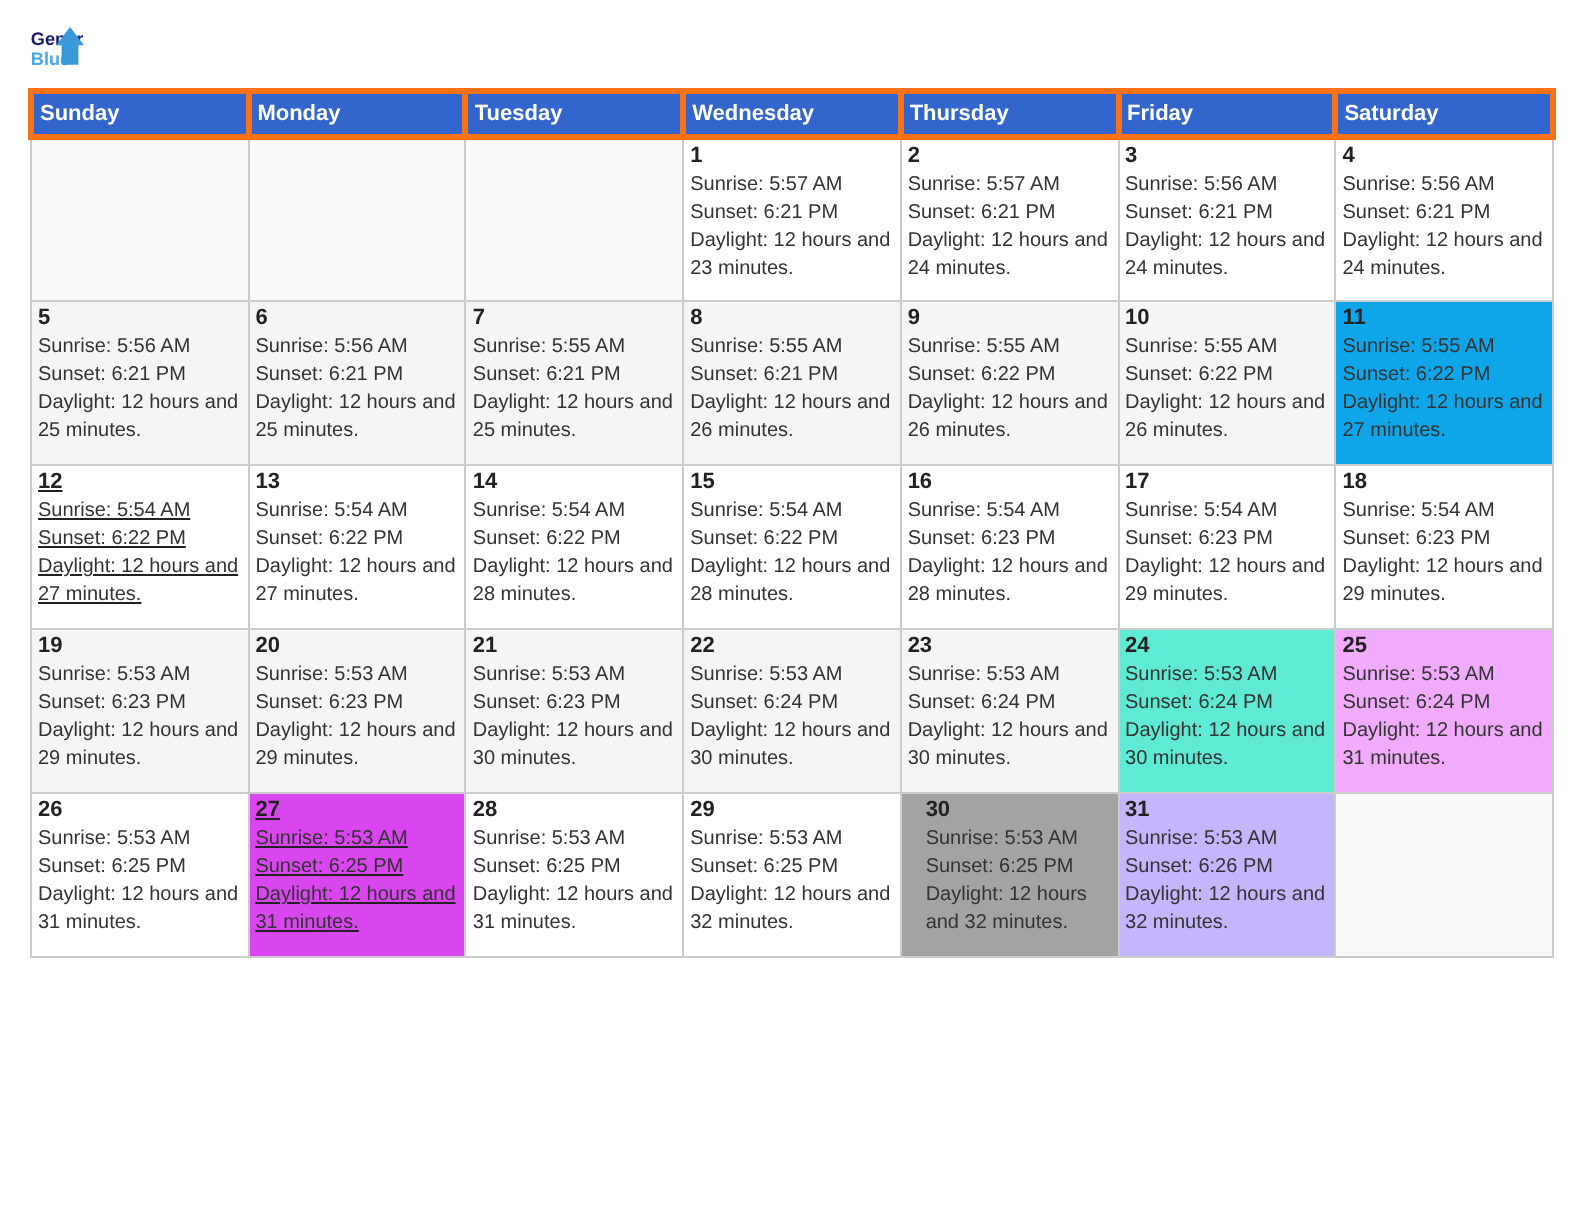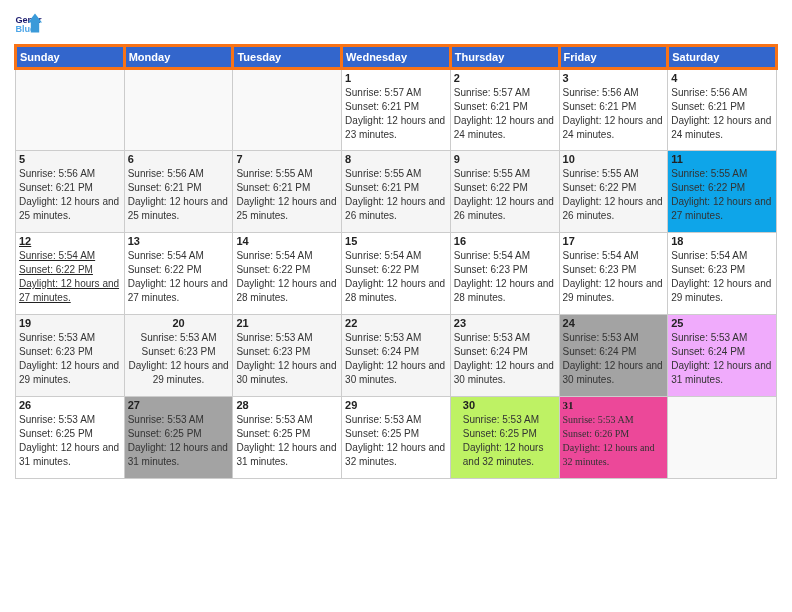--- a/index.html
+++ b/index.html
@@ -209,67 +209,67 @@
           <td style="background: rgb(255, 255, 255);">
             <span class="day-number">18</span>
             <div class="day-info">Sunrise: 5:54 AM<br>Sunset: 6:23 PM<br>Daylight: 12 hours and 29 minutes.</div>
           </td>
         </tr>
         <tr>
           <td style="background: rgb(245, 245, 245);">
             <span class="day-number">19</span>
             <div class="day-info">Sunrise: 5:53 AM<br>Sunset: 6:23 PM<br>Daylight: 12 hours and 29 minutes.</div>
           </td>
-          <td style="background: rgb(245, 245, 245); text-align: center;">
+          <td style="background: rgb(245, 245, 245);">
             <span class="day-number">20</span>
             <div class="day-info">Sunrise: 5:53 AM<br>Sunset: 6:23 PM<br>Daylight: 12 hours and 29 minutes.</div>
           </td>
           <td style="background: rgb(245, 245, 245);">
             <span class="day-number">21</span>
             <div class="day-info">Sunrise: 5:53 AM<br>Sunset: 6:23 PM<br>Daylight: 12 hours and 30 minutes.</div>
           </td>
           <td style="background: rgb(245, 245, 245);">
             <span class="day-number">22</span>
             <div class="day-info">Sunrise: 5:53 AM<br>Sunset: 6:24 PM<br>Daylight: 12 hours and 30 minutes.</div>
           </td>
           <td style="background: rgb(245, 245, 245);">
             <span class="day-number">23</span>
             <div class="day-info">Sunrise: 5:53 AM<br>Sunset: 6:24 PM<br>Daylight: 12 hours and 30 minutes.</div>
           </td>
-          <td style="background: #a3a3a3;">
+          <td style="background: #5eead4;">
             <span class="day-number">24</span>
             <div class="day-info">Sunrise: 5:53 AM<br>Sunset: 6:24 PM<br>Daylight: 12 hours and 30 minutes.</div>
           </td>
           <td style="background: #f0abfc;">
             <span class="day-number">25</span>
             <div class="day-info">Sunrise: 5:53 AM<br>Sunset: 6:24 PM<br>Daylight: 12 hours and 31 minutes.</div>
           </td>
         </tr>
         <tr>
           <td style="background: rgb(255, 255, 255);">
             <span class="day-number">26</span>
             <div class="day-info">Sunrise: 5:53 AM<br>Sunset: 6:25 PM<br>Daylight: 12 hours and 31 minutes.</div>
           </td>
-          <td style="background: #a3a3a3;">
+          <td style="background: #d946ef; text-decoration: underline;">
             <span class="day-number">27</span>
             <div class="day-info">Sunrise: 5:53 AM<br>Sunset: 6:25 PM<br>Daylight: 12 hours and 31 minutes.</div>
           </td>
           <td style="background: rgb(255, 255, 255);">
             <span class="day-number">28</span>
             <div class="day-info">Sunrise: 5:53 AM<br>Sunset: 6:25 PM<br>Daylight: 12 hours and 31 minutes.</div>
           </td>
           <td style="background: rgb(255, 255, 255);">
             <span class="day-number">29</span>
             <div class="day-info">Sunrise: 5:53 AM<br>Sunset: 6:25 PM<br>Daylight: 12 hours and 32 minutes.</div>
           </td>
-          <td style="background: #bef264; padding-left: 12px;">
+          <td style="background: #a3a3a3; padding-left: 12px;">
             <span class="day-number">30</span>
             <div class="day-info">Sunrise: 5:53 AM<br>Sunset: 6:25 PM<br>Daylight: 12 hours and 32 minutes.</div>
           </td>
-          <td style="background: #ec4899; font-family: Liberation Serif, serif;">
+          <td style="background: #c4b5fd;">
             <span class="day-number">31</span>
             <div class="day-info">Sunrise: 5:53 AM<br>Sunset: 6:26 PM<br>Daylight: 12 hours and 32 minutes.</div>
           </td>
           <td class="empty-cell"></td>
         </tr>
       </tbody>
   </table>
 </div>
 
 </body></html>

